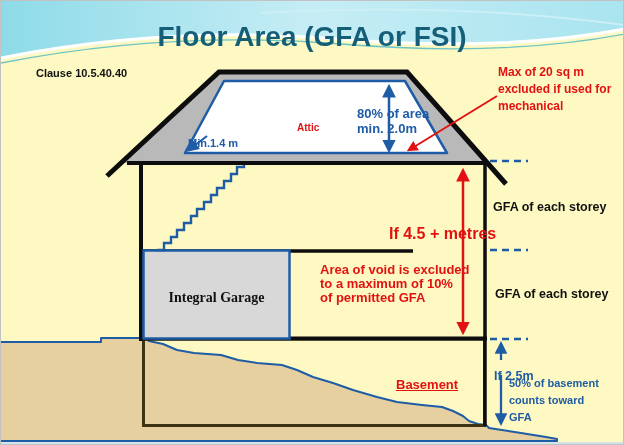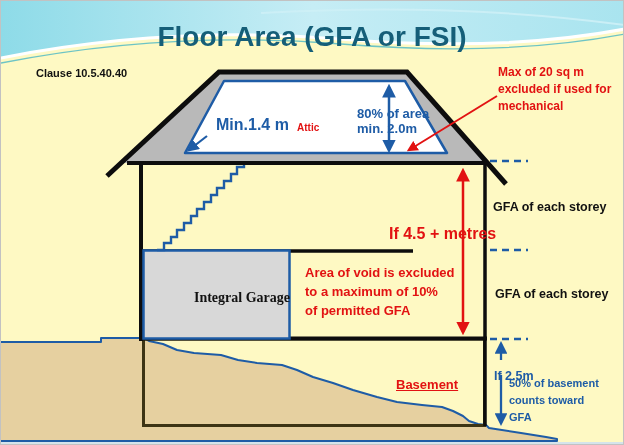--- a/index.html
+++ b/index.html
@@ -19,29 +19,29 @@
     white-space:pre-line;
     line-height:1.22;
     font-family:"Liberation Sans",sans-serif;
   }
   .blue{color:#1e5ca6;}
   .red{color:#e21212;}
   .blk{color:#111111;}
   .t-title{left:0;top:19px;width:100%;text-align:center;font-size:28px;color:#155e78;letter-spacing:0px;}
   .t-clause{left:27px;top:66px;font-size:11px;color:#111;margin-left:8px;}
   .t-max20{left:497px;top:63px;font-size:12px;line-height:17px;}
-  .t-min14{left:187px;top:114px;font-size:16px;margin-left:28px;}
+  .t-min14{left:187px;top:136px;font-size:11px;}
   .t-attic{left:296px;top:121px;font-size:10px;}
   .t-area80{left:356px;top:105px;font-size:13px;line-height:15px;}
   .t-gfa1{left:492px;top:199px;font-size:12.5px;}
   .t-if45{left:388px;top:223px;font-size:16px;}
-  .t-void{left:304px;top:262px;font-size:13px;line-height:19px;}
+  .t-void{left:319px;top:262px;font-size:13px;line-height:14px;}
   .t-parking{left:7px;top:253px;font-size:12.5px;line-height:16.5px;}
   .t-gfa2{left:494px;top:286px;font-size:12.5px;}
-  .t-garage{left:142px;top:288px;width:147px;text-align:right;font-size:14px;color:#111;
+  .t-garage{left:142px;top:288px;width:147px;text-align:center;font-size:14px;color:#111;
             font-family:"Liberation Serif",serif;}
   .t-basement{left:395px;top:376px;font-size:13px;text-decoration:underline;}
   .t-if25{left:493px;top:368px;font-size:12.5px;}
   .t-b50{left:508px;top:374px;font-size:11px;line-height:17px;}
 </style>
 </head>
 <body>
 
 <div class="slide">
 

